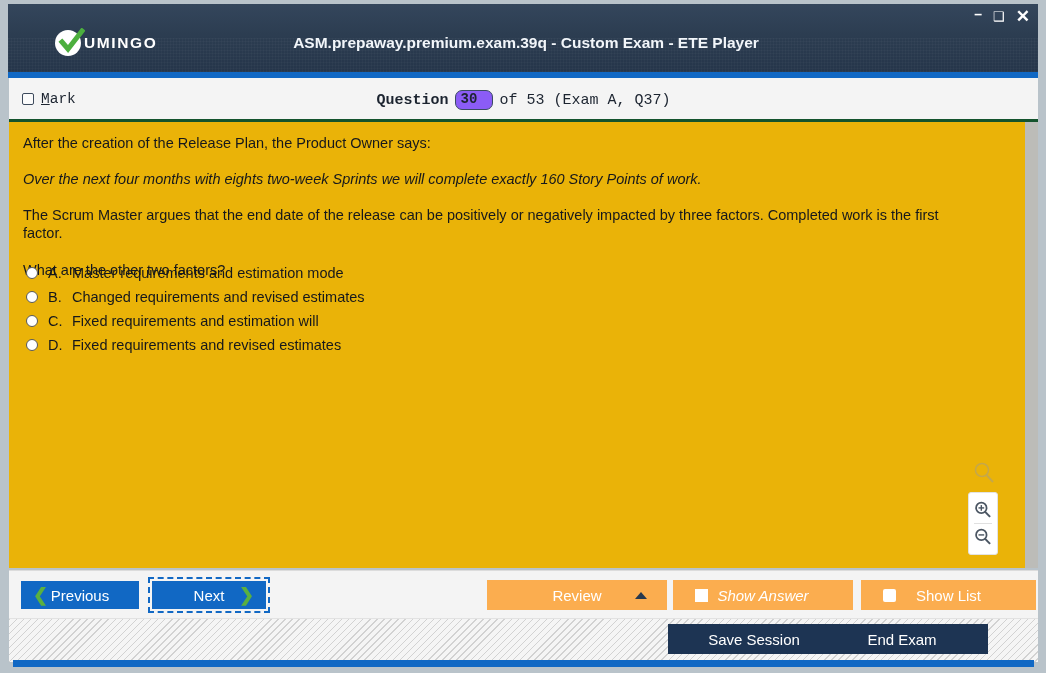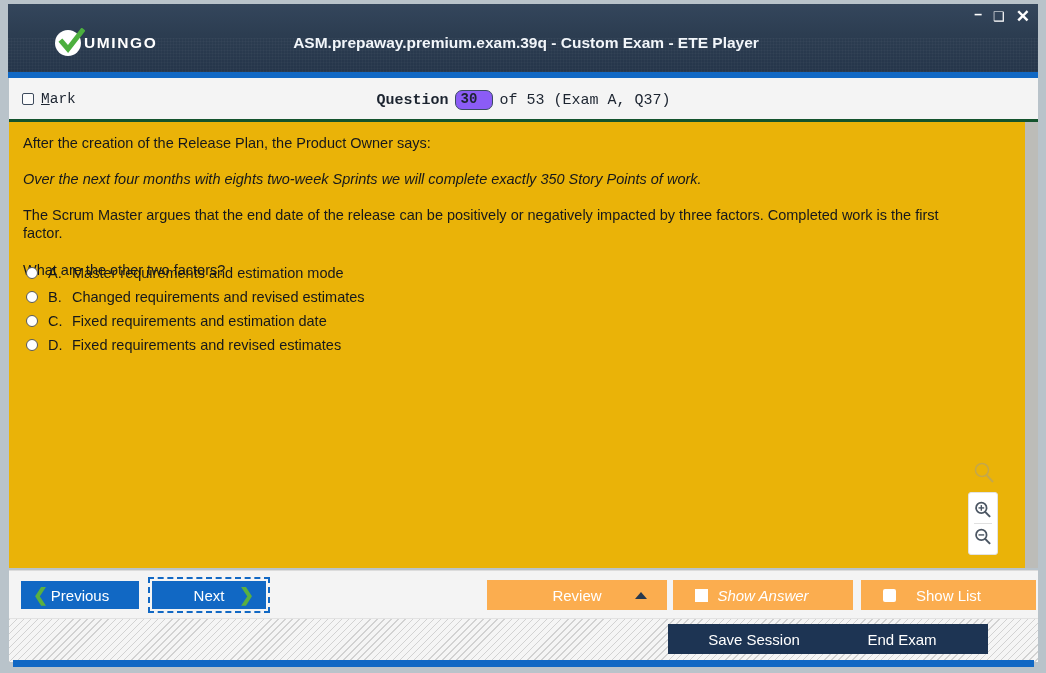--- a/index.html
+++ b/index.html
@@ -436,40 +436,40 @@
       <span class="q-num-box">30</span>
       <span class="q-rest">of 53 (Exam A, Q37)</span>
     </div>
   </div>
 
   <div class="content">
     <div class="content-scroll-strip"></div>
 
     <div class="qtext">
       <div class="qline">After the creation of the Release Plan, the Product Owner says:</div>
-      <div class="qline italic">Over the next four months with eights two-week Sprints we will complete exactly 350 Story Points of work.</div>
+      <div class="qline italic">Over the next four months with eights two-week Sprints we will complete exactly 160 Story Points of work.</div>
       <div class="qline">The Scrum Master argues that the end date of the release can be positively or negatively impacted by three factors. Completed work is the first factor.</div>
       <div class="qline">What are the other two factors?</div>
     </div>
 
     <div class="options">
       <div class="option-row">
         <span class="radio"></span>
         <span class="opt-letter">A.</span>
         <span class="opt-text">Master requirements and estimation mode</span>
       </div>
       <div class="option-row">
         <span class="radio"></span>
         <span class="opt-letter">B.</span>
         <span class="opt-text">Changed requirements and revised estimates</span>
       </div>
       <div class="option-row">
         <span class="radio"></span>
         <span class="opt-letter">C.</span>
-        <span class="opt-text">Fixed requirements and estimation date</span>
+        <span class="opt-text">Fixed requirements and estimation will</span>
       </div>
       <div class="option-row">
         <span class="radio"></span>
         <span class="opt-letter">D.</span>
         <span class="opt-text">Fixed requirements and revised estimates</span>
       </div>
     </div>
 
     <svg class="zoom-ghost" viewBox="0 0 24 24">
       <circle cx="10" cy="9" r="6.5" fill="none" stroke="#9a9a9a" stroke-width="1.6"></circle>

